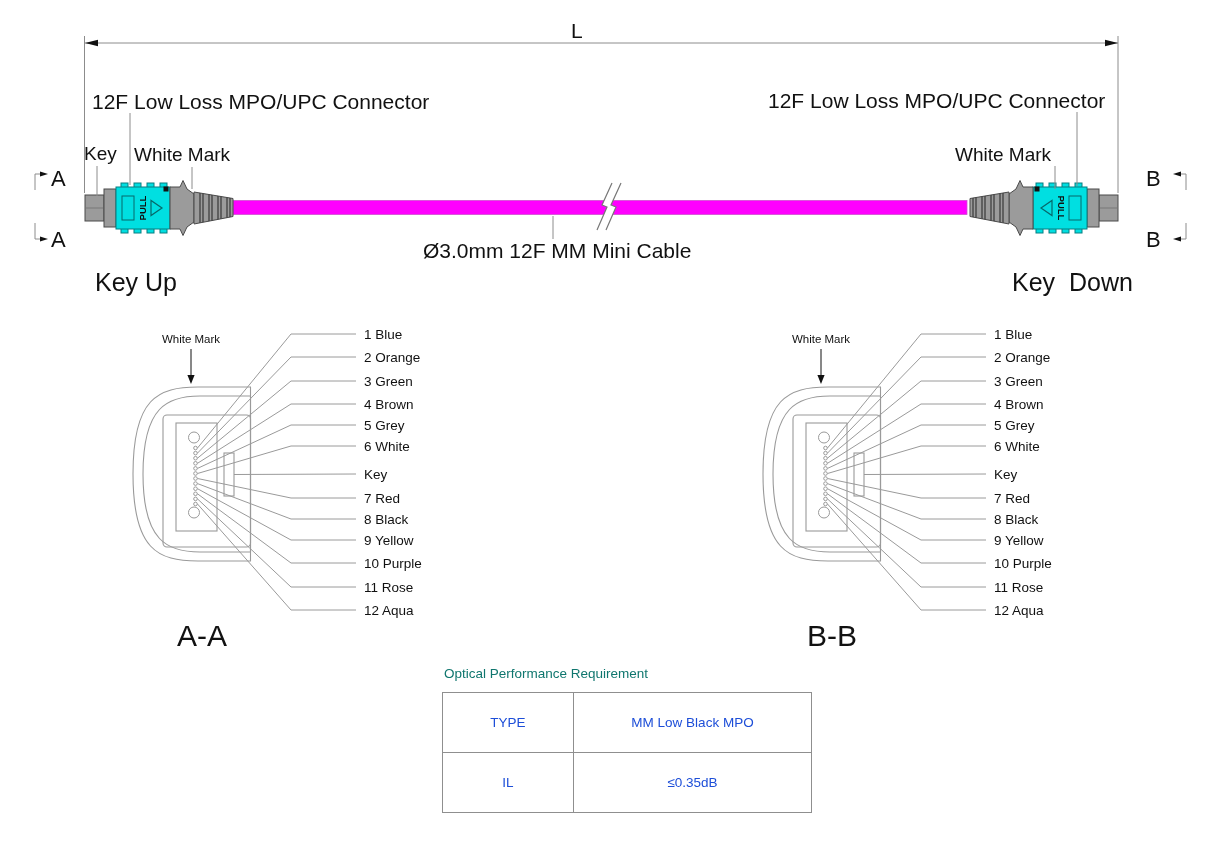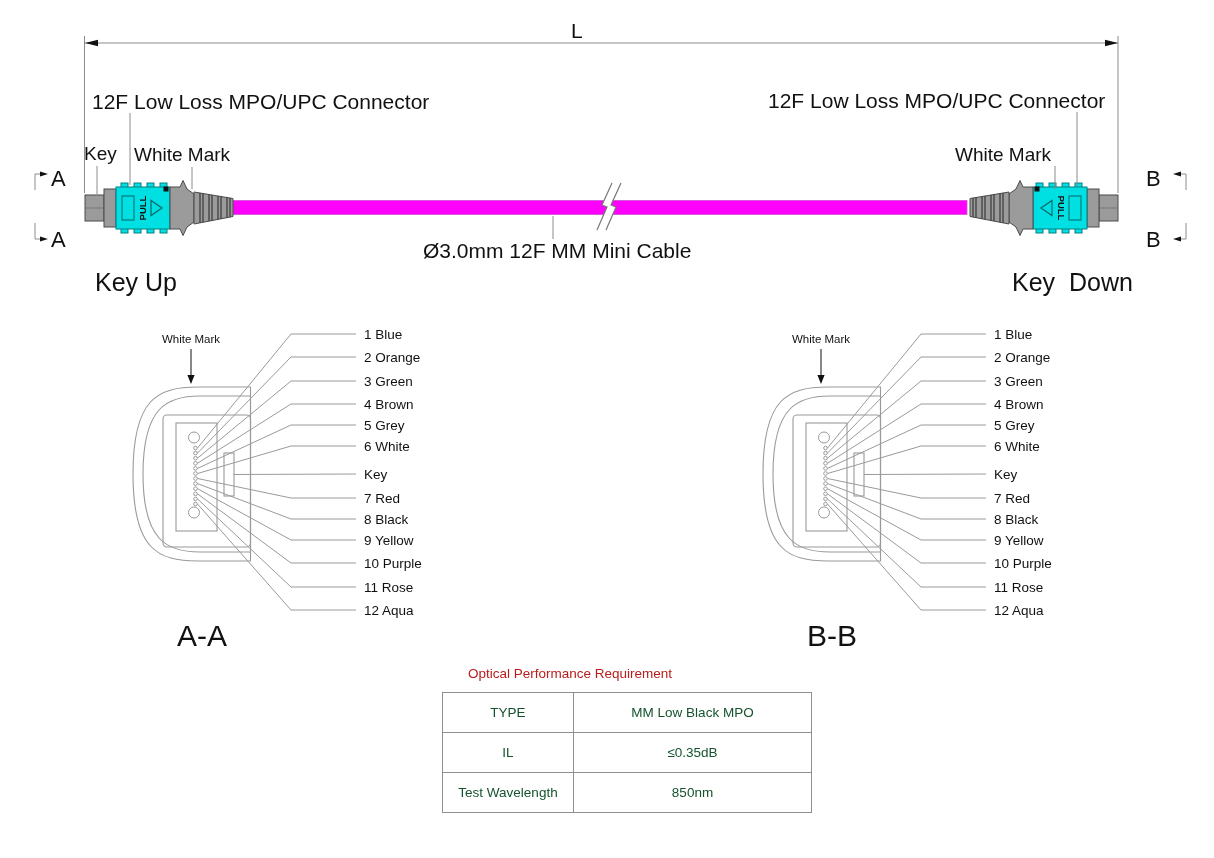--- a/index.html
+++ b/index.html
@@ -18,23 +18,23 @@
   .fan{stroke:#9a9a9a;fill:none;stroke-width:1;}
   .dot{fill:none;stroke:#9a9a9a;stroke-width:1;}
   .grey{fill:var(--body,#9b9b9b);stroke:#4a4a4a;stroke-width:1;}
   .cyan{fill:var(--conn,#00dfe1);stroke:#067f81;stroke-width:1;}
   .cable{fill:var(--cable,#ff00ff);stroke:#d24fd2;stroke-width:0.8;}
   .blk{fill:#111;stroke:none;}
   .ridge{stroke:#3f3f3f;stroke-width:1.3;}
   .seam{stroke:#6e6e6e;stroke-width:0.8;}
   .pull{font-size:9.5px;font-weight:700;}
   
-  #perf-title{position:absolute;left:468px;top:666px;font-size:13.5px;color:#b91c1c;}
+  #perf-title{position:absolute;left:444px;top:666px;font-size:13.5px;color:#0f766e;}
   #perf-table{position:absolute;left:442px;top:692px;width:370px;height:121px;
-              border-collapse:collapse;font-size:13.5px;color:#14532d;table-layout:fixed;}
+              border-collapse:collapse;font-size:13.5px;color:#1d4ed8;table-layout:fixed;}
   #perf-table td{border:1px solid #8f8f8f;text-align:center;vertical-align:middle;height:30px;padding:0;}
   #perf-table td.c1{width:130px;}
 </style>
 </head>
 <body>
 
 <div id="page">
 <svg width="1214" height="858" viewBox="0 0 1214 858">
   <defs>
     <g id="face-geom">
@@ -252,19 +252,15 @@
 <table id="perf-table">
   <tbody>
     <tr>
       <td class="c1">TYPE</td>
       <td>MM Low Black MPO</td>
     </tr>
     <tr>
       <td class="c1">IL</td>
       <td>≤0.35dB</td>
     </tr>
-    <tr>
-      <td class="c1">Test Wavelength</td>
-      <td>850nm</td>
-    </tr>
   </tbody>
 </table>
 </div>
 
 </body></html>

